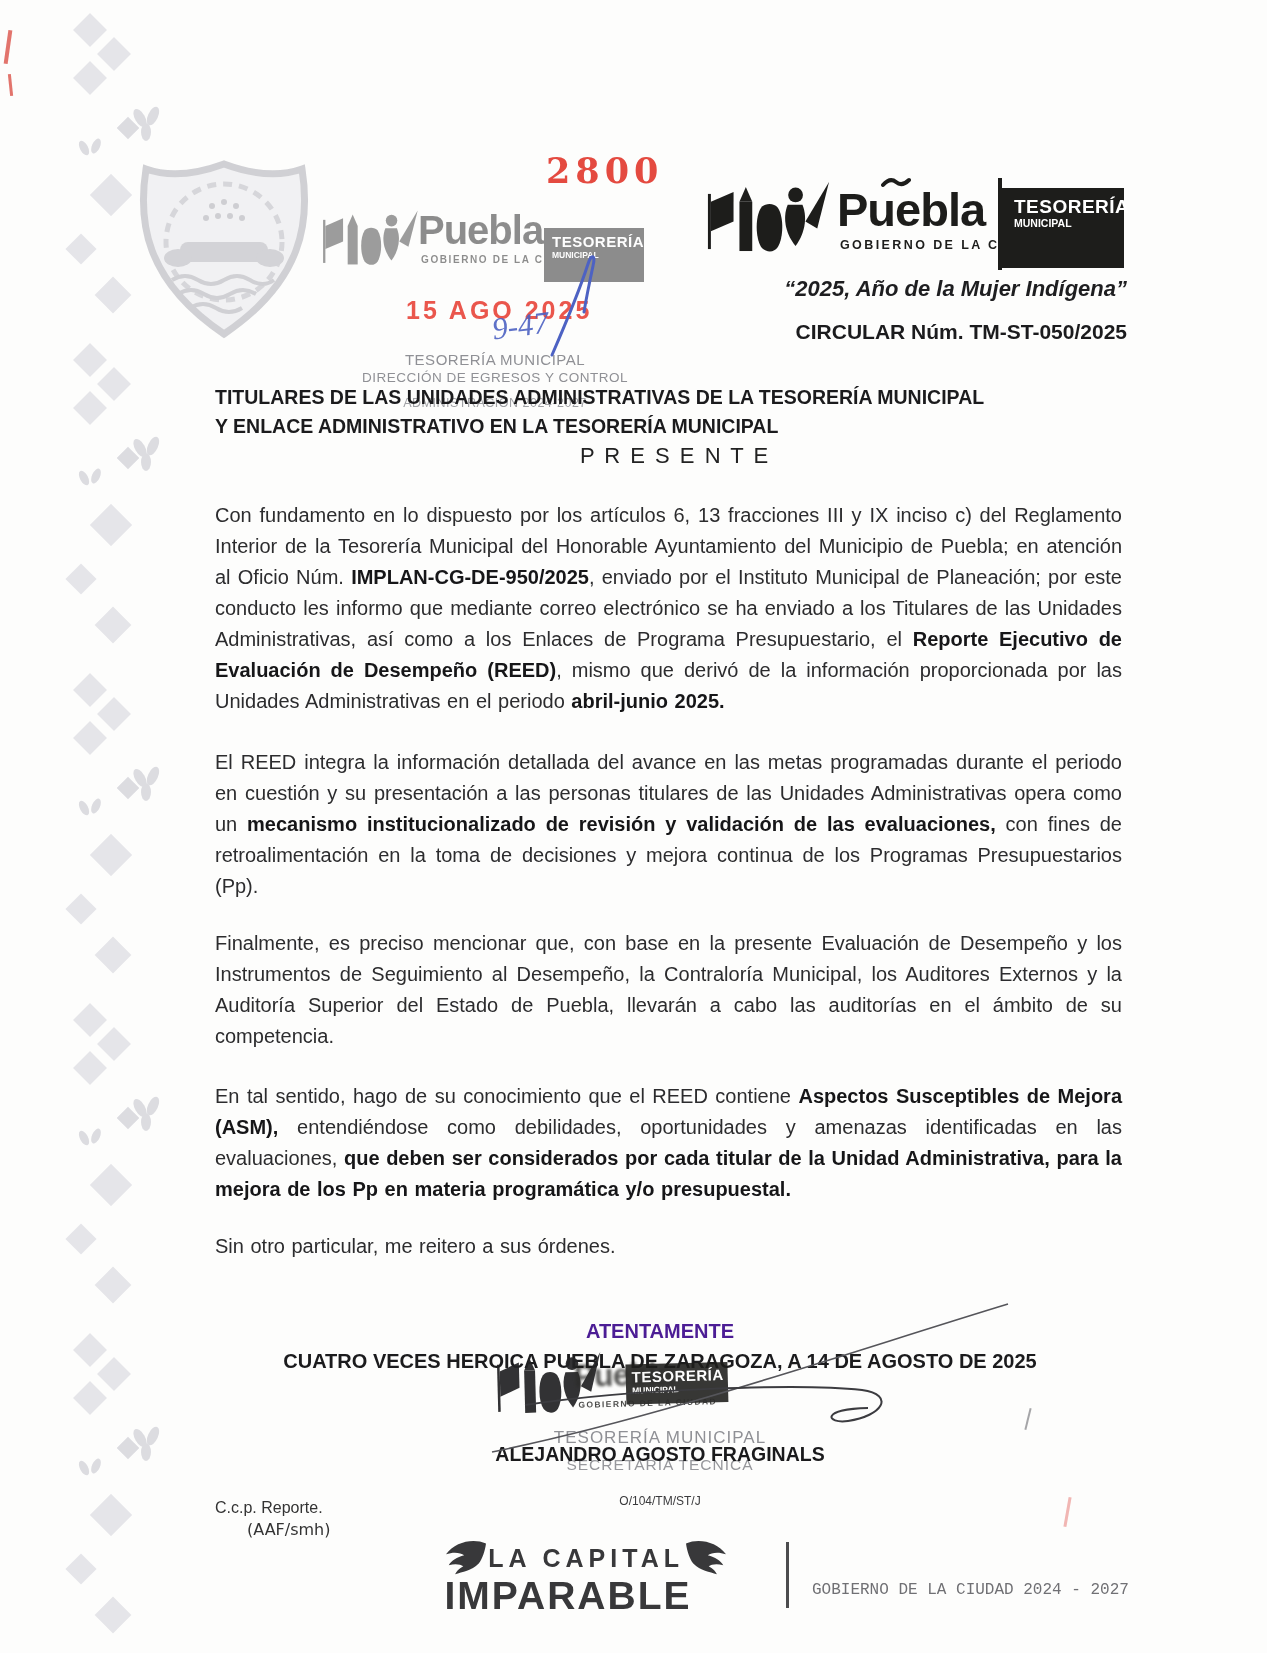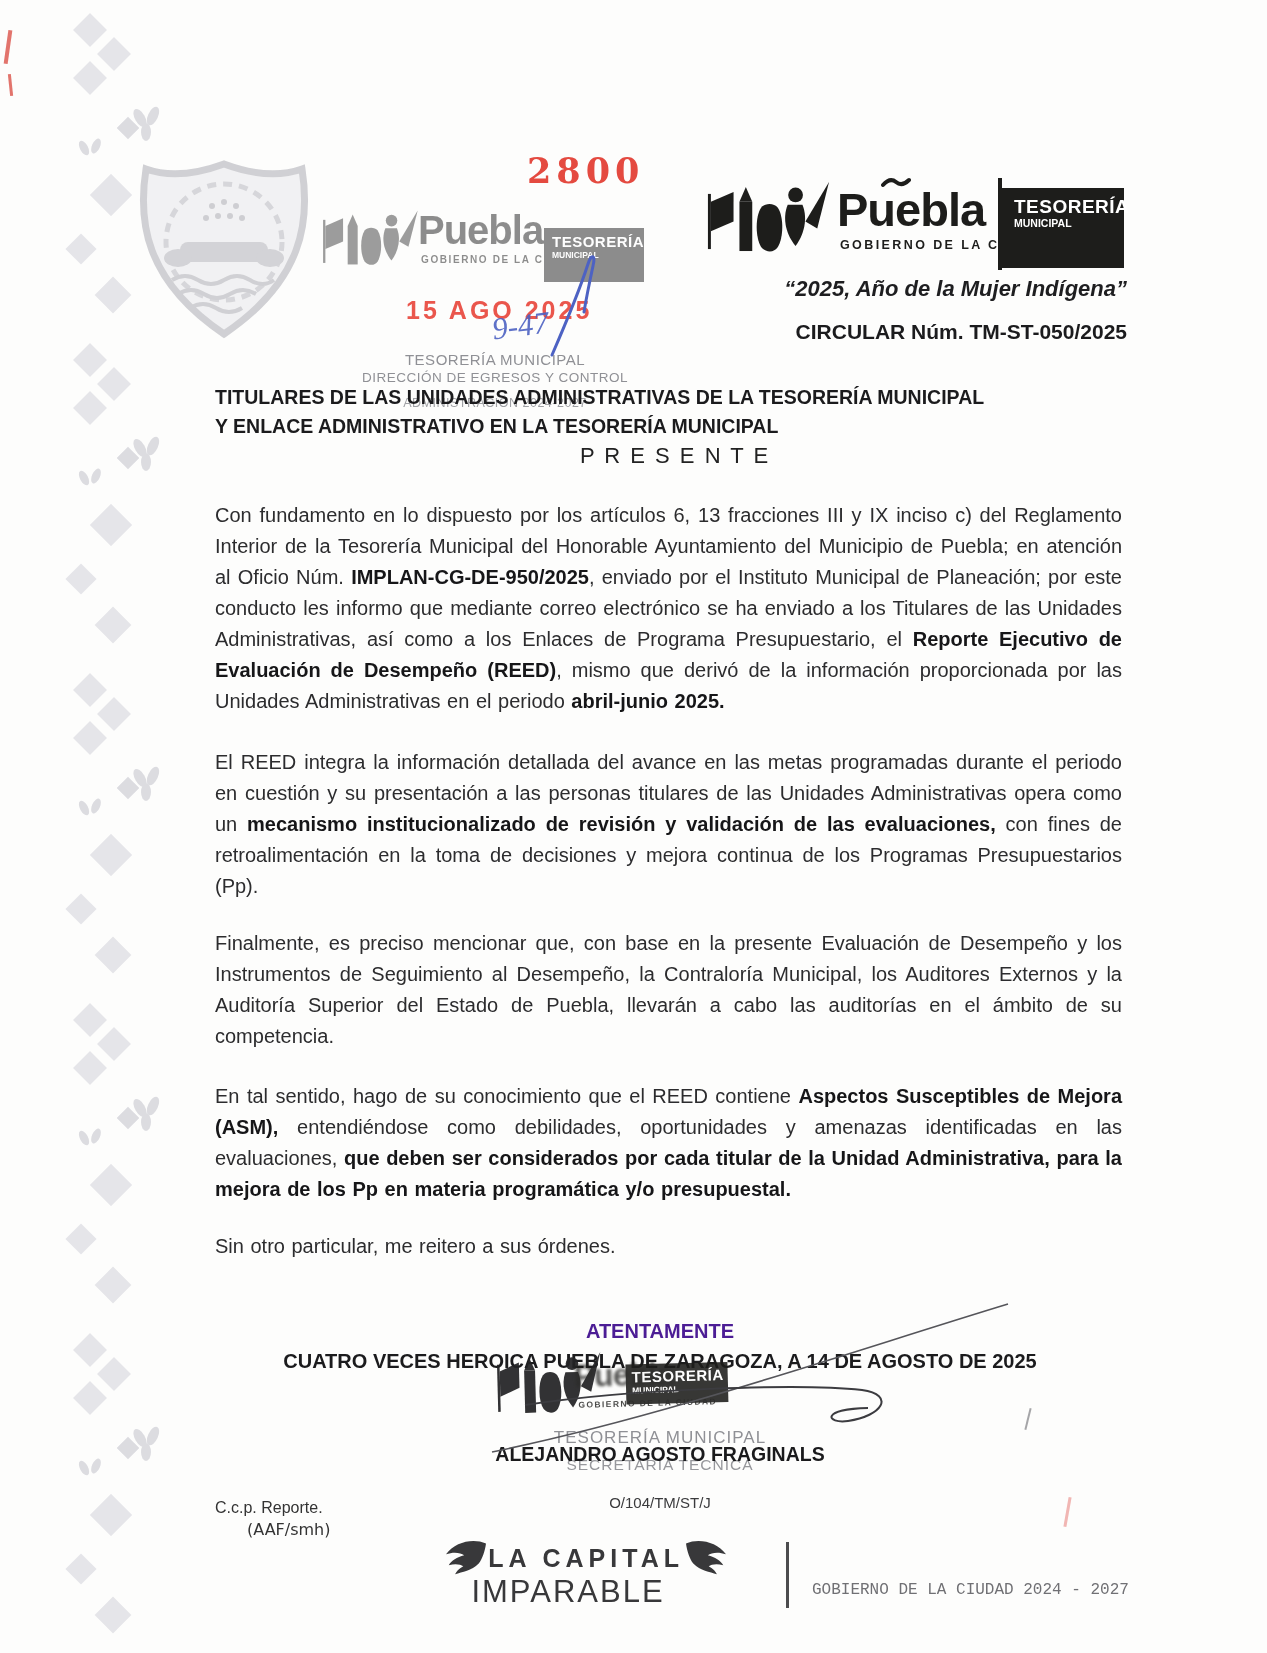--- a/index.html
+++ b/index.html
@@ -40,21 +40,21 @@
   .logo-stamped .box .b1 { font-size:15px; }
   .logo-stamped .box .b2 { font-size:8.5px; }
   
   .logo-sig { left:478px; top:1342px; width:340px; height:90px; transform:rotate(-1.5deg); opacity:.93; }
   .logo-sig .word { left:96px; top:16px; font-size:32px; filter:blur(1.6px); opacity:.8; }
   .logo-sig .gob { left:100px; top:56px; font-size:8.5px; letter-spacing:1.4px; opacity:.85; }
   .logo-sig .box { left:148px; top:22px; width:102px; height:40px; padding:5px 6px; opacity:.95; }
   .logo-sig .box .b1 { font-size:15px; }
   .logo-sig .box .b2 { font-size:8.5px; }
   
-  .folio { position:absolute; left:527px; top:150px; font-family:"DejaVu Serif", serif;
+  .folio { position:absolute; left:546px; top:150px; font-family:"DejaVu Serif", serif;
     font-weight:bold; font-size:35px; letter-spacing:5px; color:#e23b31; opacity:.92; }
   .datestamp { position:absolute; left:406px; top:296px; font-weight:bold; font-size:25px;
     letter-spacing:3px; color:#e8443a; opacity:.9; white-space:nowrap; }
   .handtime { position:absolute; left:492px; top:308px; font-family:"Liberation Serif", serif;
     font-style:italic; font-size:31px; color:#4d62c3; transform:rotate(-7deg); opacity:.9; }
   .pen-stroke { position:absolute; left:460px; top:240px; }
   .recv-stamp { position:absolute; left:330px; top:352px; width:330px; text-align:center;
     color:#8f9095; letter-spacing:.5px; line-height:1; z-index:1; }
   .recv-stamp .r1 { font-size:15px; }
   .recv-stamp .r2 { font-size:13.5px; margin-top:4px; }
@@ -81,33 +81,33 @@
     font-weight:bold; font-size:20px; color:#1b1b1d; z-index:0; }
   .sig-stamp-l1 { position:absolute; left:400px; top:1428px; width:520px; text-align:center;
     color:#8f9095; font-size:17px; letter-spacing:1px; z-index:1; }
   .sig-stamp-l2 { position:absolute; left:400px; top:1456px; width:520px; text-align:center;
     color:#96979b; font-size:15.5px; letter-spacing:1px; z-index:1; }
   .sig-name { position:absolute; left:215px; top:1443px; width:890px; text-align:center;
     font-weight:bold; font-size:19.5px; color:#1a1a1c; z-index:2; }
   .sig-title { position:absolute; left:215px; top:1469px; width:890px; text-align:center;
     font-weight:bold; font-size:19.5px; color:#1a1a1c; z-index:2; }
   .sig-ref { position:absolute; left:215px; top:1494px; width:890px; text-align:center;
-    font-size:15px; color:#3a3a3c; z-index:2; }
+    font-size:12px; color:#3a3a3c; z-index:2; }
   .sig-flourish { position:absolute; left:430px; top:1290px; z-index:3; }
   .cc { position:absolute; left:215px; top:1497px; font-size:16px; color:#333; line-height:22px; }
   .cc .cc2 { margin-left:32px; font-family:"DejaVu Sans", sans-serif; }
   .pink-tick { position:absolute; left:1066px; top:1497px; width:3px; height:30px;
     background:#eda4a0; transform:rotate(10deg); opacity:.8; }
   .hand-tick { position:absolute; left:1027px; top:1408px; width:2px; height:22px;
     background:#6b6b70; transform:rotate(14deg); opacity:.6; }
   
   .slogan { position:absolute; left:408px; top:1538px; width:320px; text-align:center; color:#38383a; }
   .slogan .row1 { display:flex; align-items:center; justify-content:flex-end; }
   .slogan .cap { font-weight:bold; font-size:25px; letter-spacing:5px; }
-  .slogan .imp { font-weight:normal; font-size:31px; letter-spacing:2px; margin-top:-4px; }
+  .slogan .imp { font-weight:bold; font-size:39px; letter-spacing:2px; margin-top:-4px; }
   .fdivider { position:absolute; left:786px; top:1542px; width:3px; height:66px; background:#4c4c4e; }
   .address { position:absolute; left:812px; top:1528px; font-family:"Liberation Mono", monospace;
     font-size:16px; line-height:25px; color:#707074; white-space:pre; }
 </style>
 </head>
 <body>
 
 <div class="page">
 
   <svg width="0" height="0" style="position:absolute">

